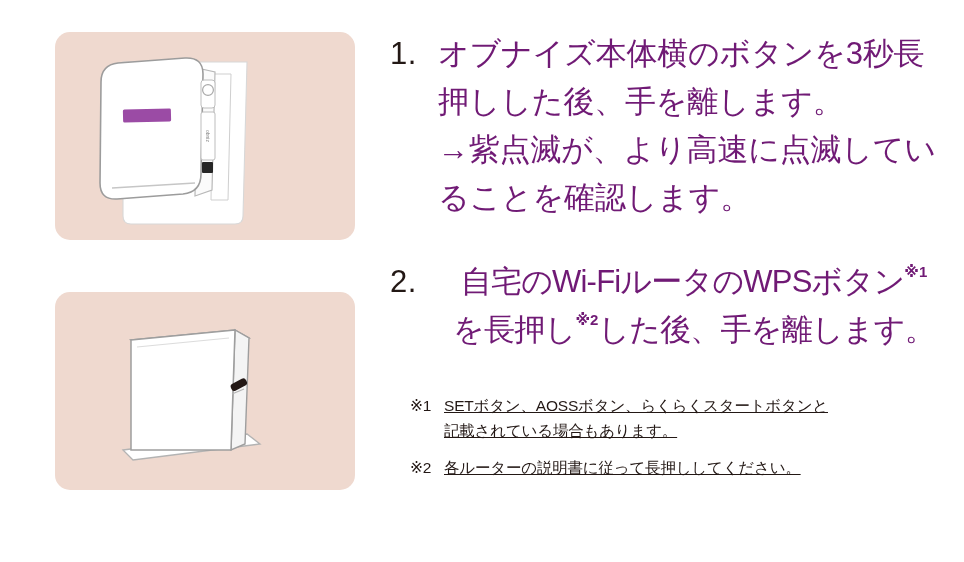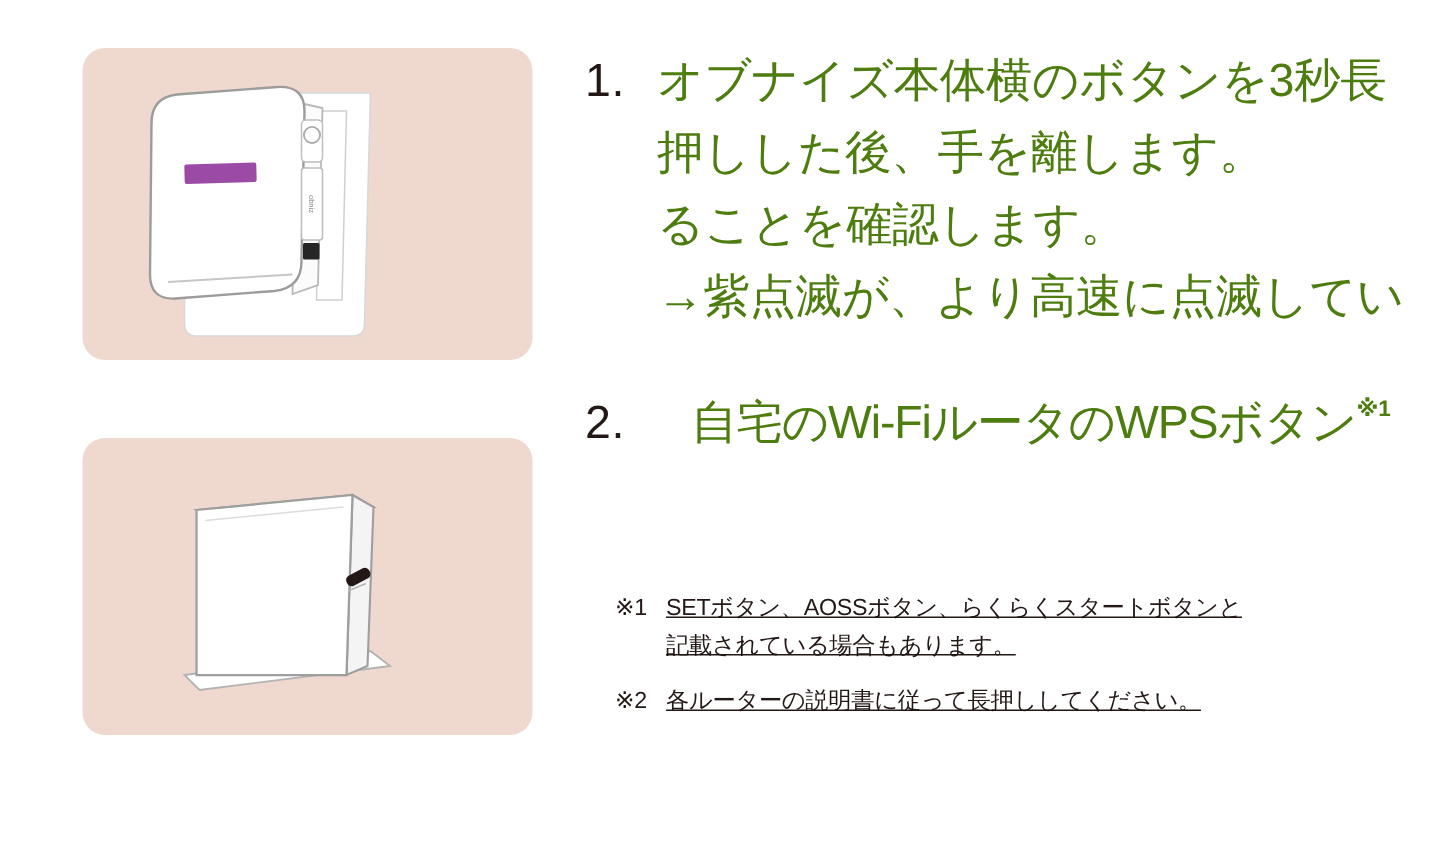--- a/index.html
+++ b/index.html
@@ -62,21 +62,21 @@
   .step-body {
     flex: 1 1 auto;
     padding-top: 0;
   }
 
   .step-line {
     font-size: 31px;
     line-height: 48px;
     letter-spacing: -0.2px;
     white-space: nowrap;
-    color: #4d7c0f;
+    color: #701a75;
   }
   .step-line.tight { letter-spacing: -0.8px; text-align: center; }
 
   sup.mark {
     font-size: 15px;
     line-height: 0;
     vertical-align: 15px;
     letter-spacing: 0;
     font-weight: bold;
   }
@@ -168,29 +168,30 @@
   </svg>
 </div>
 
 <div class="steps">
 
   <div class="step" id="step-1-block">
     <div class="step-num">1.</div>
     <div class="step-body">
       <div class="step-line">オブナイズ本体横のボタンを3秒長</div>
       <div class="step-line">押しした後、手を離します。</div>
+      <div class="step-line">→紫点滅が、より高速に点滅してい</div>
       <div class="step-line">ることを確認します。</div>
-      <div class="step-line">→紫点滅が、より高速に点滅してい</div>
     </div>
   </div>
 
   <div class="step" id="step-2-block">
     <div class="step-num">2.</div>
     <div class="step-body">
       <div class="step-line tight"><span>自宅のWi-FiルータのWPSボタン</span><sup class="mark">※1</sup></div>
+      <div class="step-line tight"><span>を長押し</span><sup class="mark">※2</sup><span>した後、手を離します。</span></div>
     </div>
   </div>
 </div>
 
 <div class="footnotes">
   <div class="footnote">
     <span class="fn-mark">※1</span>
     <span class="fn-text">SETボタン、AOSSボタン、らくらくスタートボタンと
 記載されている場合もあります。</span>
   </div>

